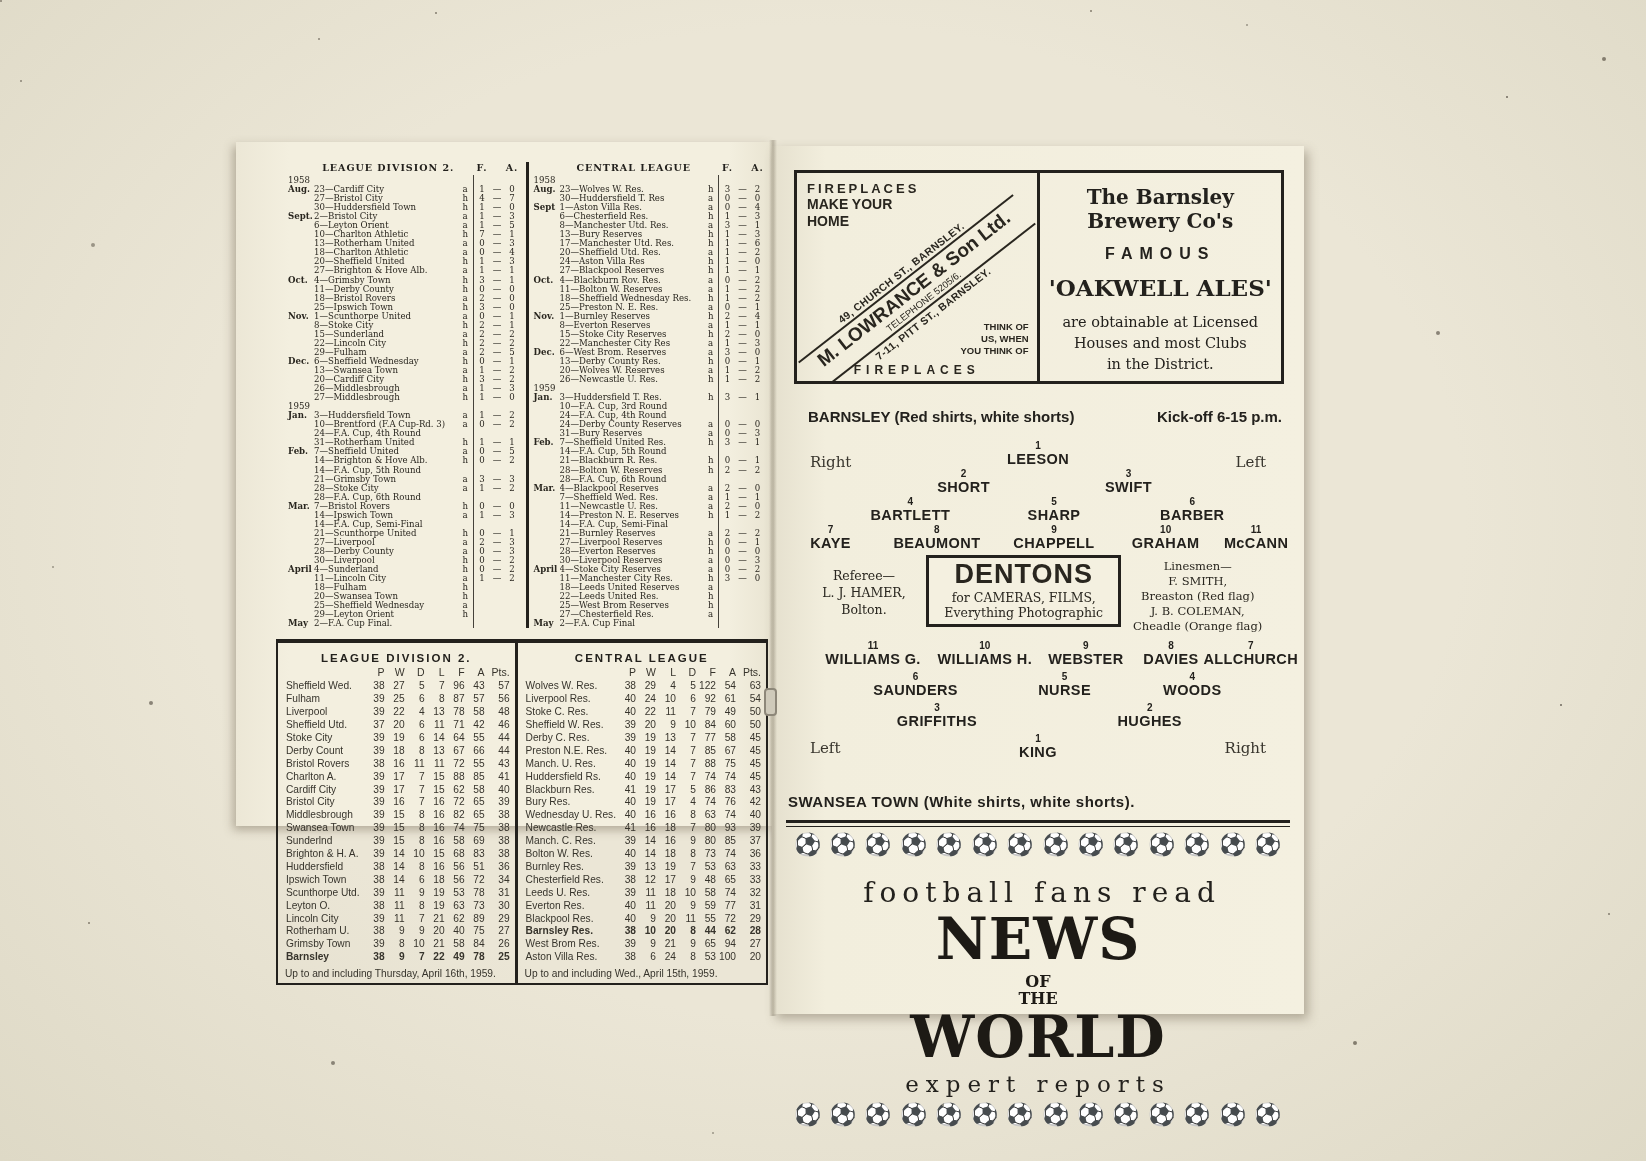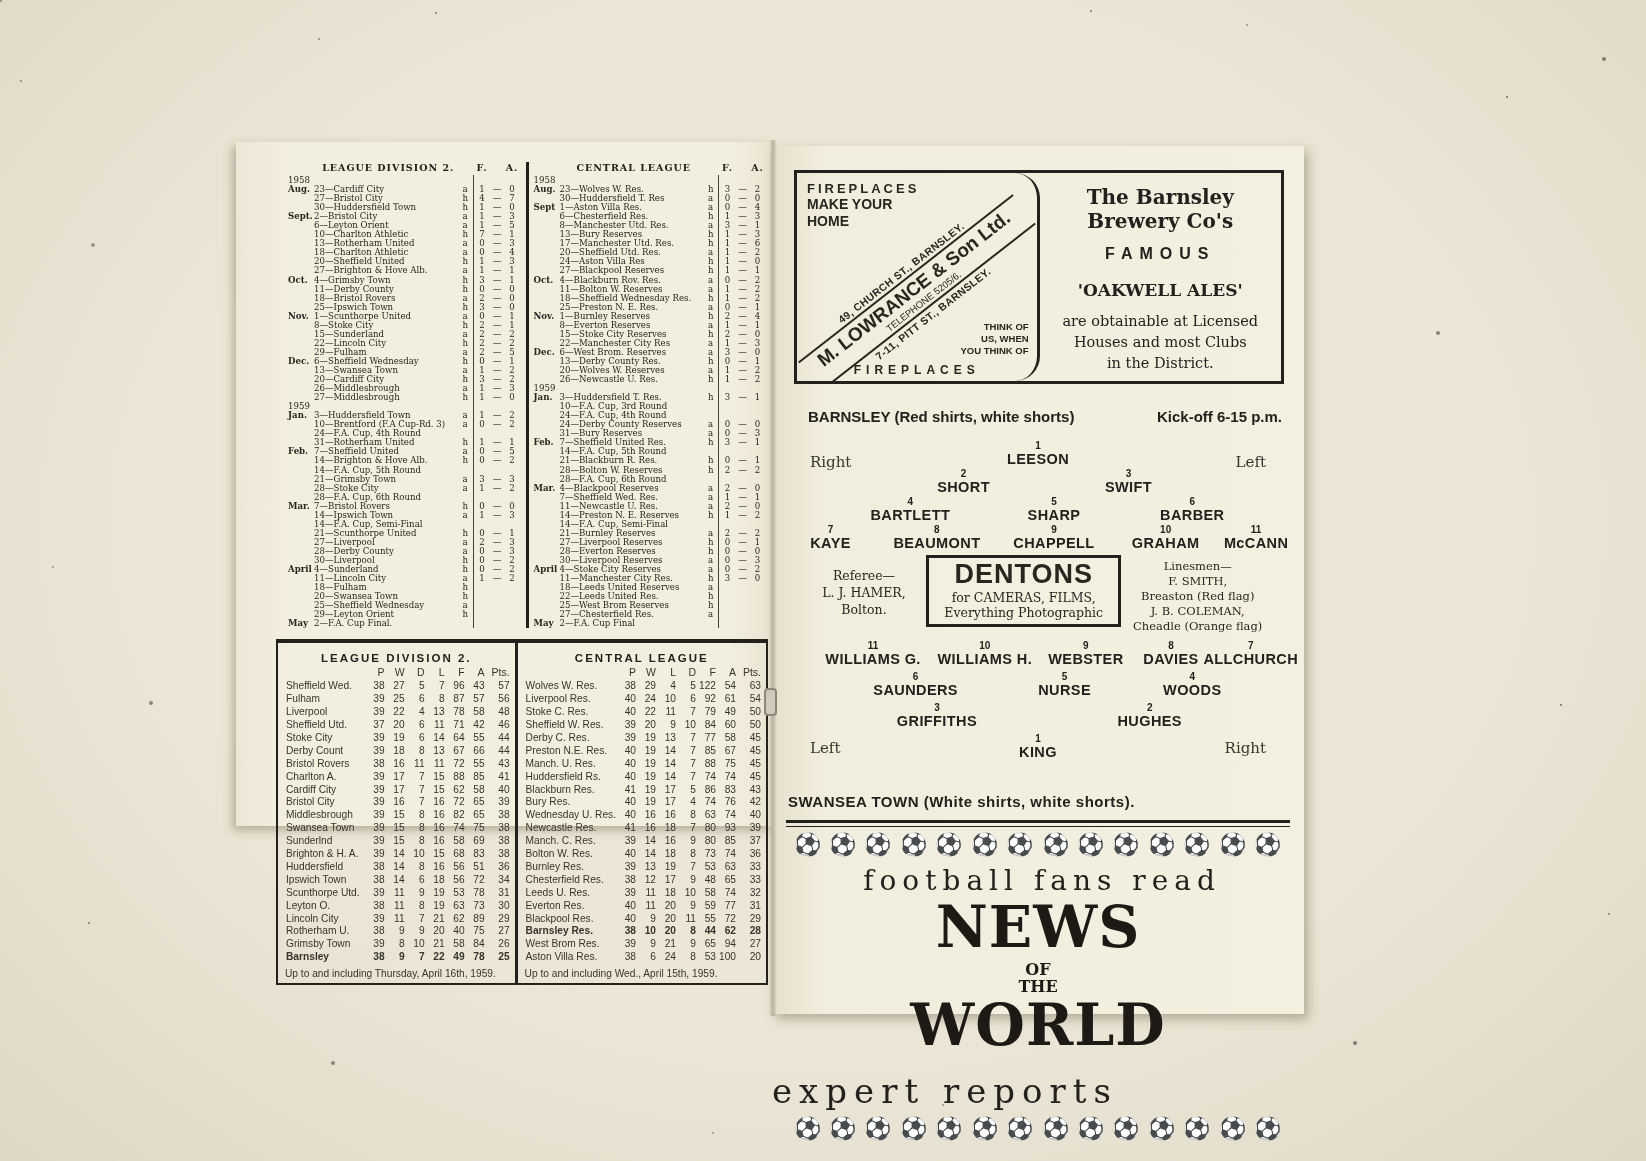--- a/index.html
+++ b/index.html
@@ -51,34 +51,34 @@
   .tb-head,.tb-row{display:flex;font-size:10.2px;line-height:12.9px;}
   .tb-head{font-size:10.5px;margin-bottom:1px;}
   .tb-name{flex:1;padding-left:3px;overflow:hidden;white-space:nowrap;}
   .tb-cell{width:20px;text-align:right;flex:none;}
   .tb-cell:last-child{width:25px;}
   .tb-bold{font-weight:bold;}
   .tb-foot{font-size:10.2px;margin-top:4px;padding-left:2px;}
 
   
   .ad-box{margin:24px 20px 0 22px;border:3px solid #23211d;display:flex;height:208px;overflow:hidden;}
-  .ad-fire{width:49.5%;border-right:3px solid #23211d;position:relative;font-family:"Liberation Sans",sans-serif;color:#29261f;flex:none;border-radius:25px;}
+  .ad-fire{width:49.5%;border-right:3px solid #23211d;position:relative;font-family:"Liberation Sans",sans-serif;color:#29261f;flex:none;}
   .fire-title{font-weight:bold;font-size:13px;letter-spacing:3px;padding:8px 0 0 10px;}
   .fire-sub{font-weight:bold;font-size:14px;line-height:17px;padding-left:10px;}
   .diag{position:absolute;left:-30px;top:88px;width:300px;transform:rotate(-38deg);text-align:center;}
   .diag-addr{font-weight:bold;font-size:10.5px;letter-spacing:.4px;}
   .diag-rule{border-top:2px solid #29261f;margin:1px 14px;}
   .diag-name{font-weight:bold;font-size:19px;line-height:21px;}
   .diag-phone{font-size:9.5px;margin-bottom:1px;}
   .fire-think{position:absolute;right:8px;bottom:24px;text-align:right;font-size:9.5px;font-weight:bold;line-height:12px;}
   .fire-bottom{position:absolute;bottom:4px;left:0;right:0;text-align:center;font-weight:bold;font-size:12px;letter-spacing:5px;}
   .ad-brew{flex:1;text-align:center;font-family:"DejaVu Serif",serif;color:#23211d;padding-top:12px;}
   .brew-1{font-size:20px;font-weight:bold;}
   .brew-2{font-family:Liberation Sans, sans-serif;font-size:16px;font-weight:bold;letter-spacing:7px;margin-top:12px;}
-  .brew-3{font-size:17px;font-weight:bold;margin-top:17px;}
+  .brew-3{font-size:23px;font-weight:bold;margin-top:11px;}
   .brew-s{font-size:14.5px;line-height:21px;}
   .brew-s.first{margin-top:11px;}
 
   
   .team-line{display:flex;justify-content:space-between;padding:0 22px 0 36px;margin-top:24px;
     font-family:"Liberation Sans",sans-serif;font-weight:bold;font-size:15px;color:#23211d;}
   .formation{position:relative;margin-top:16px;}
   .fm-home{height:112px;}
   .fm-away{height:124px;margin-top:8px;}
   .player{position:absolute;transform:translateX(-50%);text-align:center;font-family:"Liberation Sans",sans-serif;color:#23211d;}
@@ -92,25 +92,25 @@
   .off-ref{width:130px;text-align:center;font-size:12.5px;line-height:17px;margin-top:12px;}
   .dentons{border:3.5px solid #23211d;width:186px;text-align:center;padding:1px 6px 4px;background:#f4f0e0;}
   .dentons-title{font-family:"Liberation Sans",sans-serif;font-weight:bold;font-size:27px;letter-spacing:1px;line-height:31px;}
   .dentons-l{font-size:12.5px;line-height:15px;}
   .off-lines{width:160px;text-align:center;font-size:11.5px;line-height:15px;margin-top:4px;}
   .away-line{padding-left:16px;margin-top:28px;font-family:"Liberation Sans",sans-serif;font-weight:bold;font-size:15px;letter-spacing:.5px;color:#23211d;}
 
   
   .notw-divider{margin:10px 14px 0;border-top:3px solid #23211d;border-bottom:1.5px solid #23211d;height:2.5px;}
   .ball-row{display:flex;justify-content:space-between;padding:5px 22px 0;font-size:22px;color:#2d2a24;line-height:26px;}
-  .notw-1{text-align:center;font-size:28px;letter-spacing:6px;margin-top:6px;color:#23211d;padding-left:8px;}
+  .notw-1{text-align:center;font-size:28px;letter-spacing:6px;margin-top:18px;color:#23211d;padding-left:8px;}
   .notw-title{display:flex;justify-content:center;align-items:center;margin-top:0;color:#1d1a15;flex-direction:column;}
   .notw-big{font-weight:bold;font-size:57px;letter-spacing:1px;line-height:60px;}
   .notw-mid{margin:4px 9px 0;text-align:center;font-weight:bold;font-size:16px;line-height:17px;}
-  .notw-3{font-size:34px;letter-spacing:7px;margin-top:16px;color:#23211d;}
+  .notw-3{text-align:center;font-size:23px;letter-spacing:7px;margin-top:4px;color:#23211d;}
 </style>
 </head>
 <body>
 
 <div class="page page-left">
   <div class="fixtures">
     <div class="fx-col fx-div">
       <div class="fx-head">
         <span class="fx-m"></span>
         <span class="fx-ht">LEAGUE DIVISION 2.</span>

